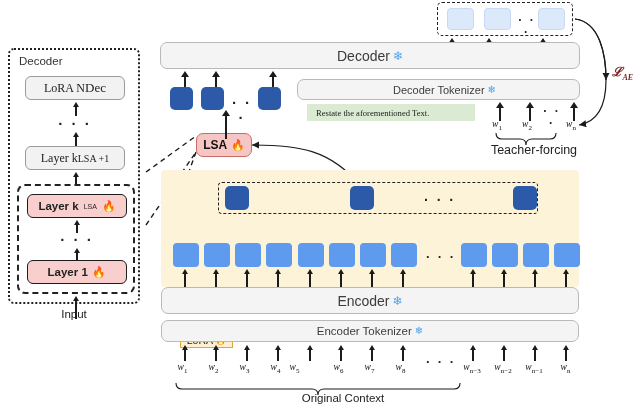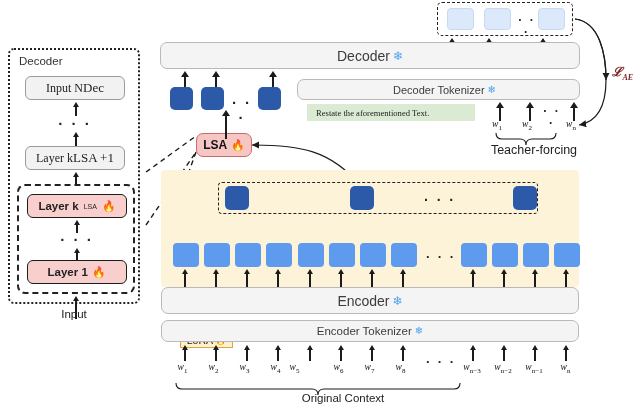--- a/index.html
+++ b/index.html
@@ -132,36 +132,36 @@
       <path d="M525,212 L496,243 L506,243 z"></path>
       <path d="M525,212 L517,243 L532,243 z"></path>
       <path d="M525,212 L540,243 L556,243 z"></path>
     </g>
   </svg>
 
   <div class="abs panel-dotted" style="left:8px;top:48px;width:132px;height:256px;">
     <div class="abs panel-title" style="left:9px;top:5px;">Decoder</div>
 
     <div class="abs layer" style="left:15px;top:26px;width:100px;height:24px;">
-      <span>Input N</span>
+      <span>LoRA N</span>
       <sub style="font-size:13px;">Dec</sub>
     </div>
     <div class="abs arr" style="left:63px;top:52px;">
       <div class="head-up"></div>
         <div class="vline" style="height:9px;"></div>
     </div>
     <div class="abs dots" style="left:45px;top:66px;width:40px;">· · ·</div>
     <div class="abs arr" style="left:63px;top:82px;">
       <div class="head-up"></div>
         <div class="vline" style="height:9px;"></div>
     </div>
 
     <div class="abs layer" style="left:15px;top:96px;width:100px;height:24px;">
       <span>Layer k</span>
-      <sub style="font-size:13px;">LSA +1</sub>
+      <sub style="font-size:10px;">LSA +1</sub>
     </div>
     <div class="abs arr" style="left:63px;top:122px;">
       <div class="head-up"></div>
         <div class="vline" style="height:9px;"></div>
     </div>
 
     <div class="abs panel-dashed" style="left:7px;top:134px;width:118px;height:110px;">
       <div class="abs layer pink" style="left:8px;top:8px;width:100px;height:24px;">
         <span>Layer k</span>
         <sub style="font-size:7px;font-weight:normal;">LSA</sub>

